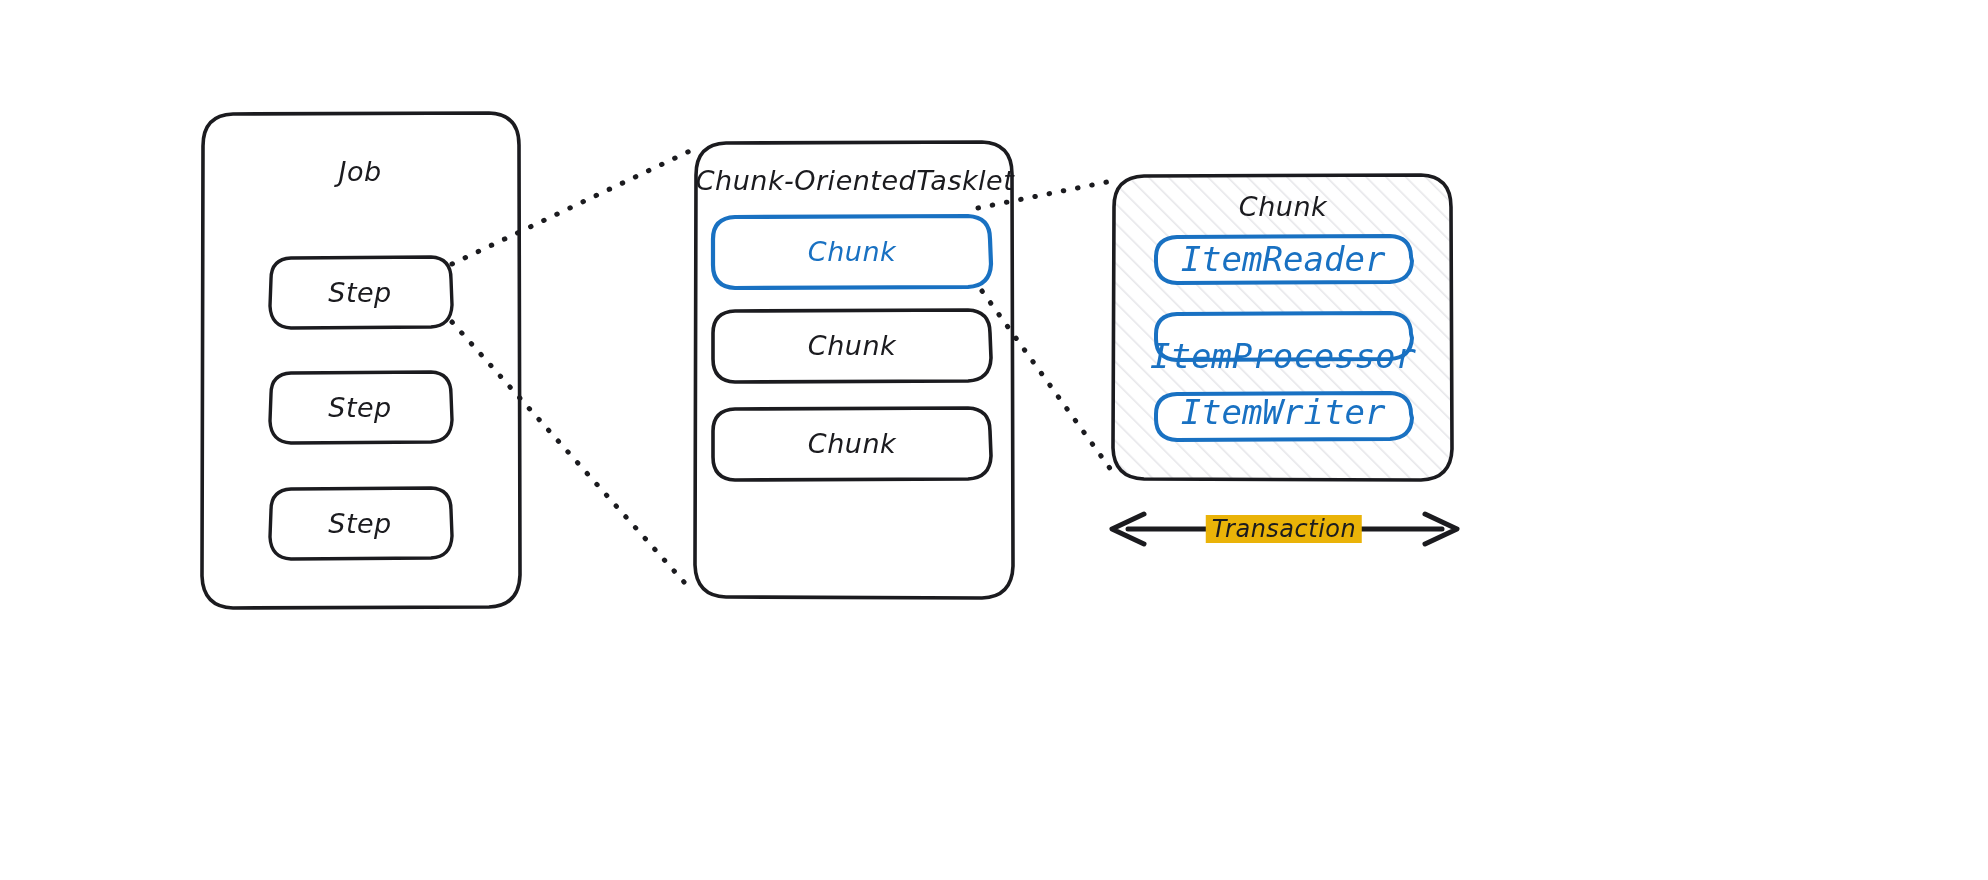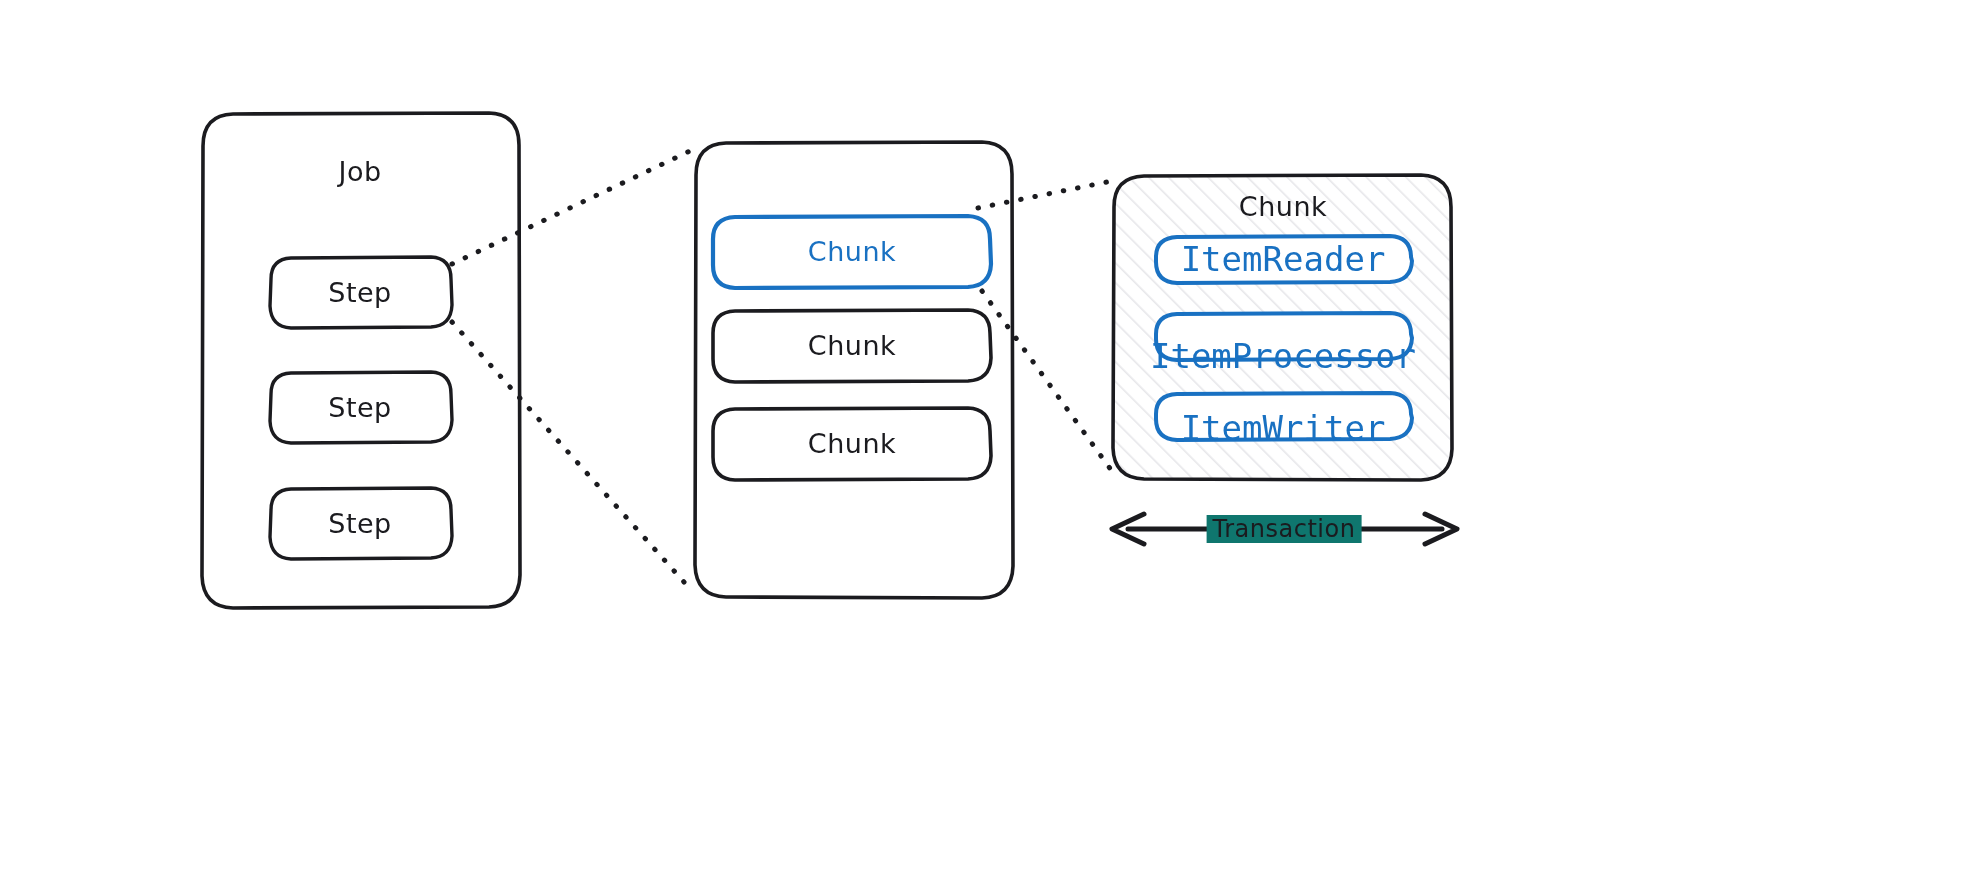--- a/index.html
+++ b/index.html
@@ -3,20 +3,21 @@
 <meta charset="utf-8">
 <style>
   html,body{margin:0;padding:0;background:#ffffff;}
   #stage{
     position:relative;
     width:1988px;
     height:880px;
     background:#ffffff;
     overflow:hidden;
     font-family:"DejaVu Sans", sans-serif;
+    font-style:italic;
   }
   #svgroot{position:absolute;left:0;top:0;width:1988px;height:880px;}
 
   .lbl{
     position:absolute;
     white-space:nowrap;
     font-family:"DejaVu Sans", sans-serif;
     color:#1b1b1f;
     letter-spacing:.5px;
     transform:translate(-50%,-50%);
@@ -115,26 +116,27 @@
       <path d="M 1425 514 L 1457 529 L 1425 544" fill="none" stroke="#1b1b1f" stroke-width="5" stroke-linecap="round" stroke-linejoin="round"></path>
     </g>
   </svg>
 
   <div class="lbl t-panel" style="left:360px;top:171px;">Job</div>
 
   <div class="lbl t-box" style="left:360px;top:292px;">Step</div>
   <div class="lbl t-box" style="left:360px;top:407px;">Step</div>
   <div class="lbl t-box" style="left:360px;top:523px;">Step</div>
 
+  <div class="lbl t-panel" style="left:855px;top:180px;">Chunk-OrientedTasklet</div>
 
   <div class="lbl t-box blue" style="left:852px;top:251px;">Chunk</div>
   <div class="lbl t-box" style="left:852px;top:345px;">Chunk</div>
   <div class="lbl t-box" style="left:852px;top:443px;">Chunk</div>
 
   <div class="lbl t-panel" style="left:1283px;top:206px;">Chunk</div>
 
   <div class="lbl t-mono blue" style="left:1283px;top:259px;">ItemReader</div>
   <div class="lbl t-mono blue" style="left:1283px;top:356px;">ItemProcessor</div>
-  <div class="lbl t-mono blue" style="left:1283px;top:428px;">ItemWriter</div>
+  <div class="lbl t-mono blue" style="left:1283px;top:412px;">ItemWriter</div>
 
-  <div class="lbl t-arrow" style="left:1284px;top:529px;background:#0f766e;padding:0 6px;">Transaction</div>
+  <div class="lbl t-arrow" style="left:1284px;top:529px;background:#eab308;padding:0 6px;">Transaction</div>
 
 </div>
 
 </body></html>

